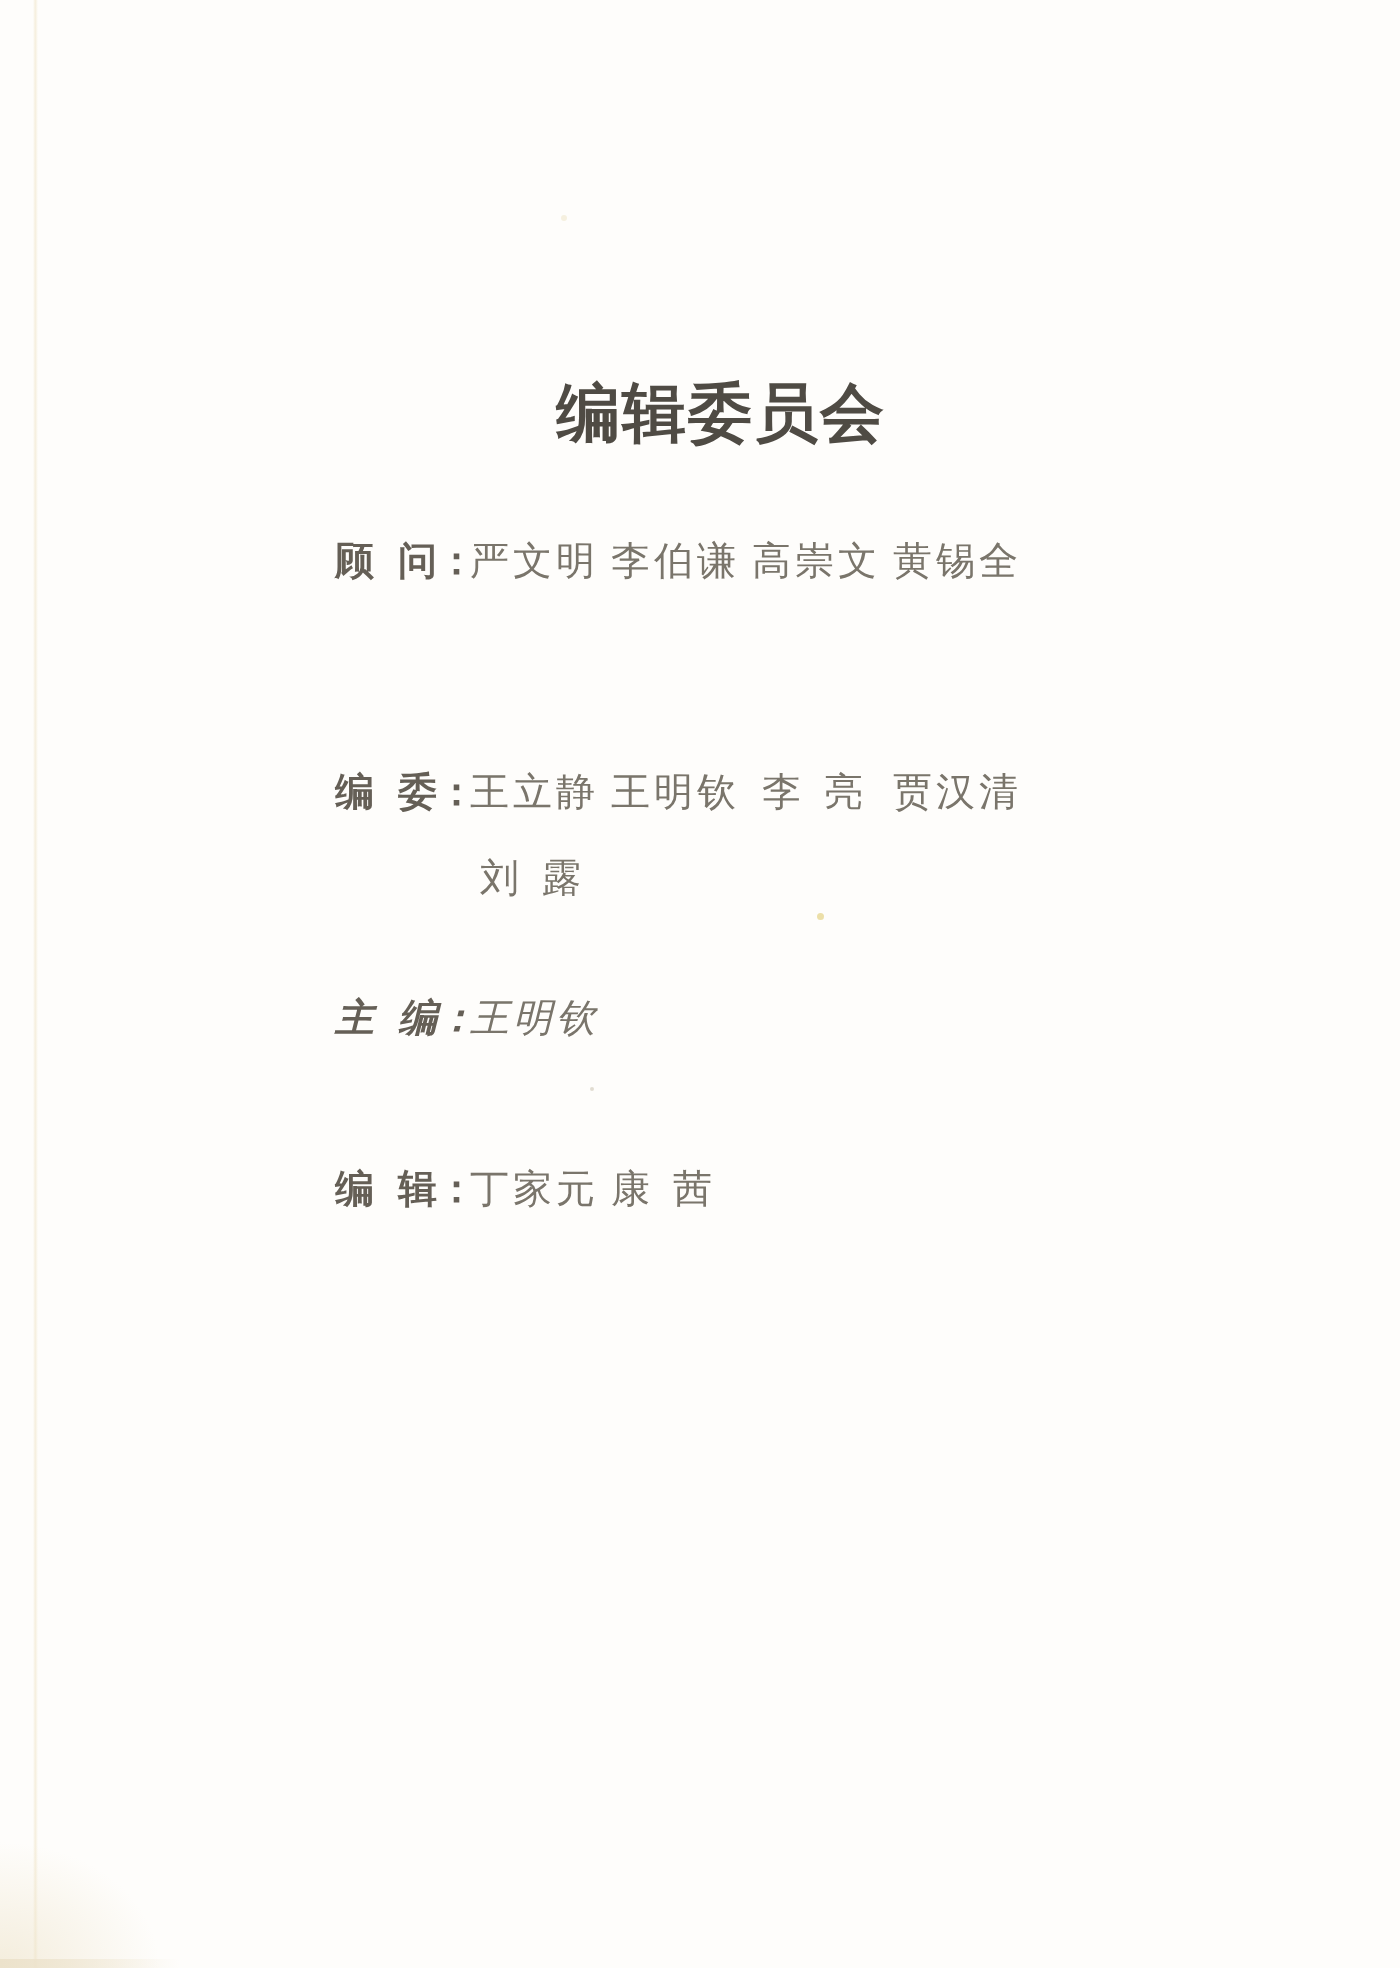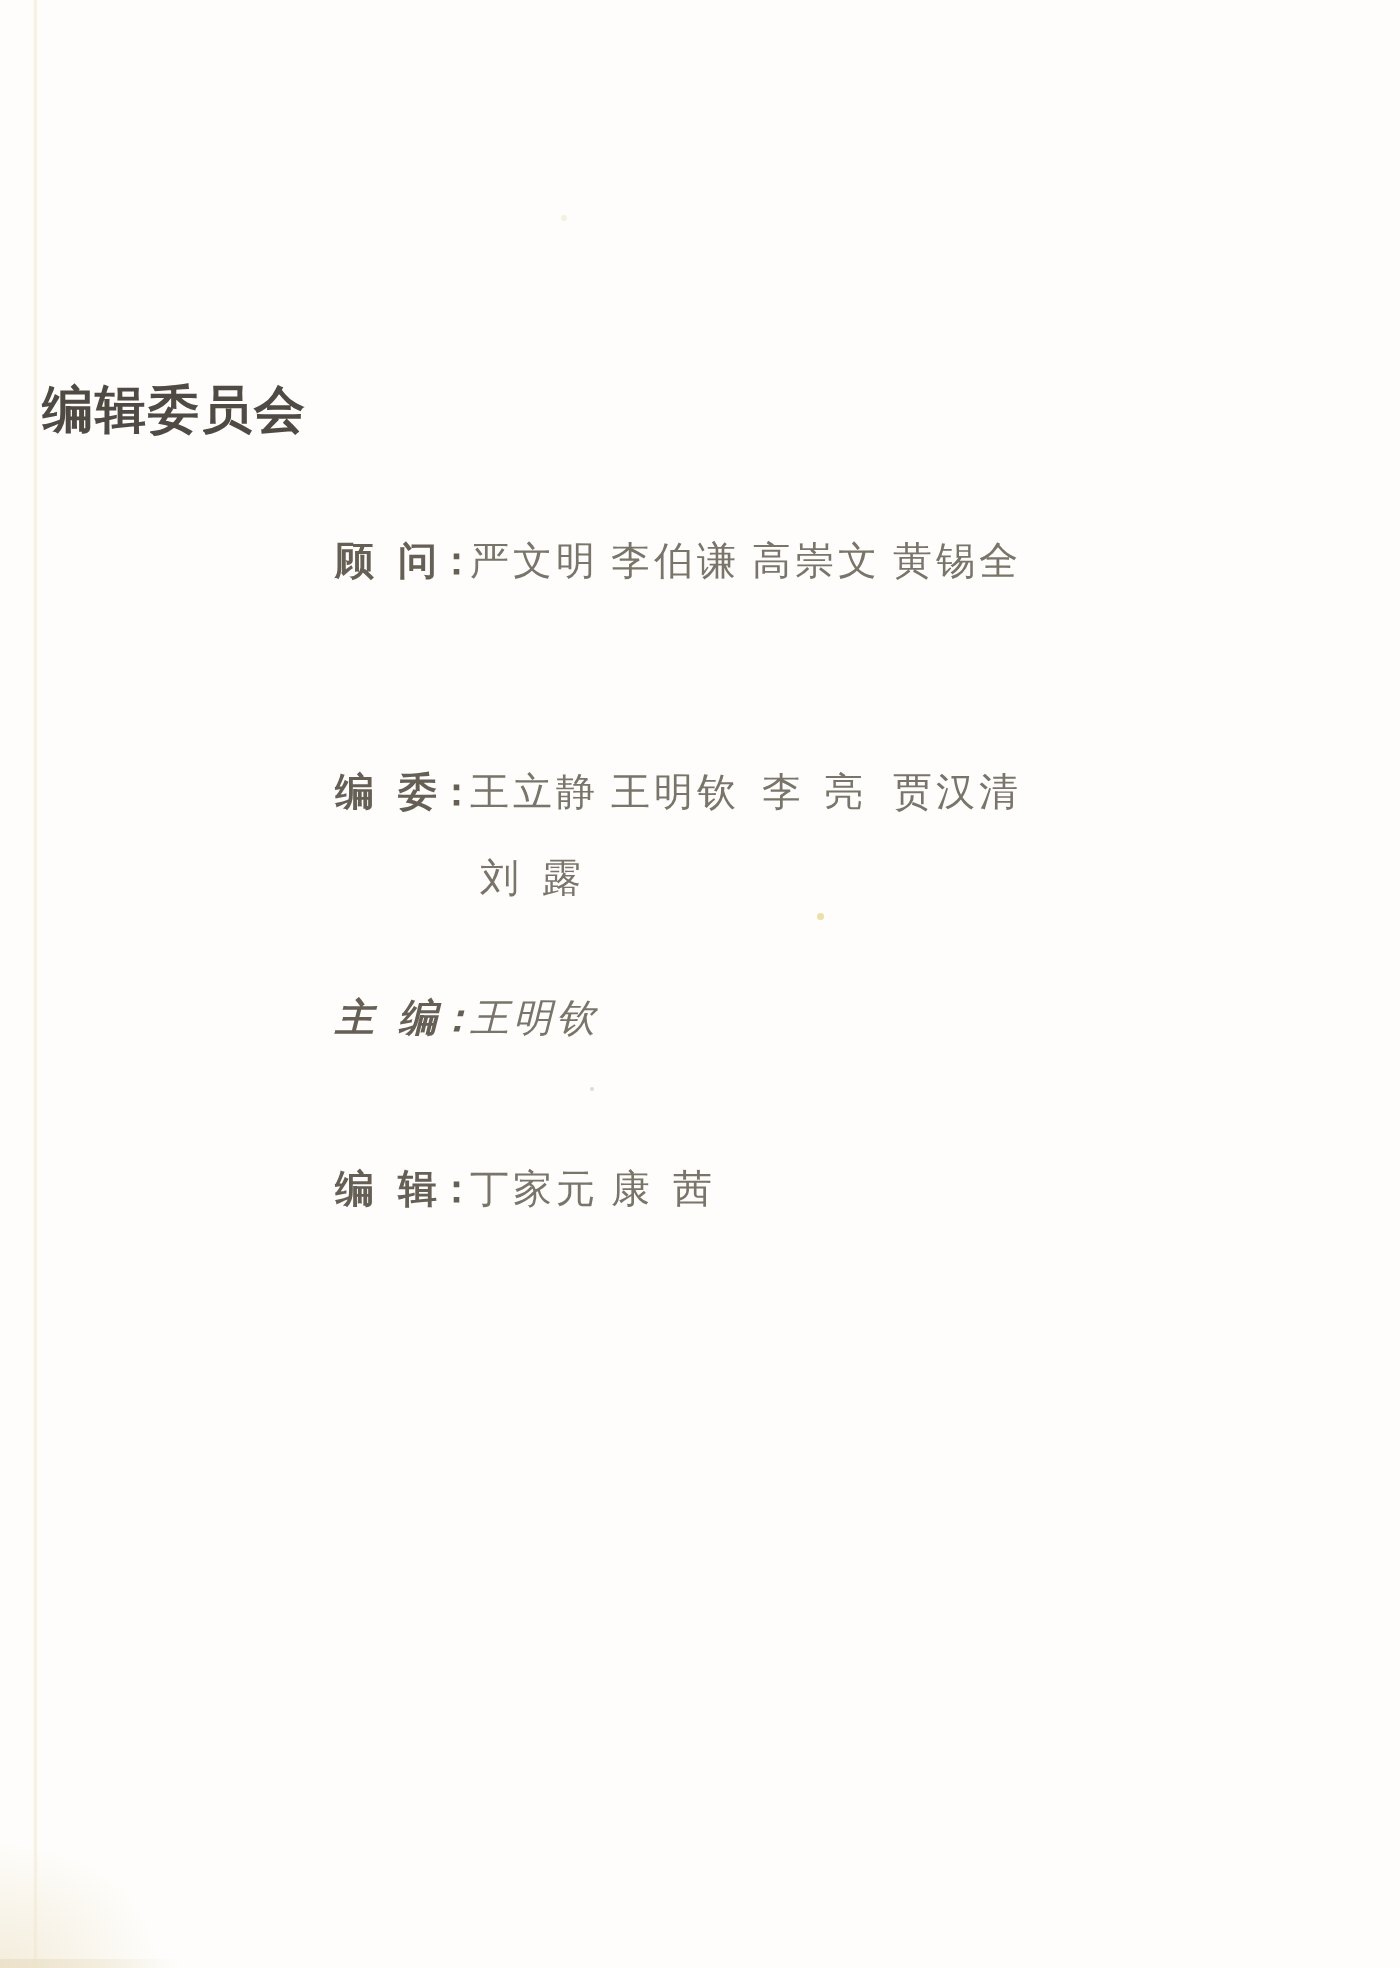--- a/index.html
+++ b/index.html
@@ -23,23 +23,23 @@
     position:absolute;left:0;bottom:0;width:180px;height:9px;
     background:linear-gradient(to right,#ece2cb,rgba(236,226,203,0));
   }
   .speck{position:absolute;border-radius:50%;}
   .speck-a{left:561px;top:215px;width:6px;height:6px;background:#efe6c8;opacity:.55;}
   .speck-b{left:817px;top:913px;width:7px;height:7px;background:#eadc9e;opacity:.9;}
   .speck-c{left:590px;top:1087px;width:4px;height:4px;background:#d9d3c7;opacity:.8;}
 
   .doc-title{
     position:absolute;top:386px;left:0;width:100%;box-sizing:border-box;
-    padding-left:42px;text-align:left;
-    font-size:51px;line-height:56px;font-weight:bold;
-    letter-spacing:2px;color:var(--title-text,#4f4b44);font-family:Liberation Mono, monospace;
+    padding-left:42px;text-align:center;
+    font-size:64px;line-height:56px;font-weight:bold;
+    letter-spacing:2px;color:var(--title-text,#4f4b44);
   }
   .section{position:absolute;left:335px;right:0;}
   .sec-1{top:504px;}
   .sec-2{top:735px;text-align:center;}
   .sec-3{top:961px;font-style:italic;}
   .sec-4{top:1132px;}
   .row{
     position:relative;height:58px;line-height:58px;
     padding-left:135px;display:flex;gap:16px;align-items:stretch;
     font-size:39px;color:var(--name-text,#7a756b);margin-top:28px;

